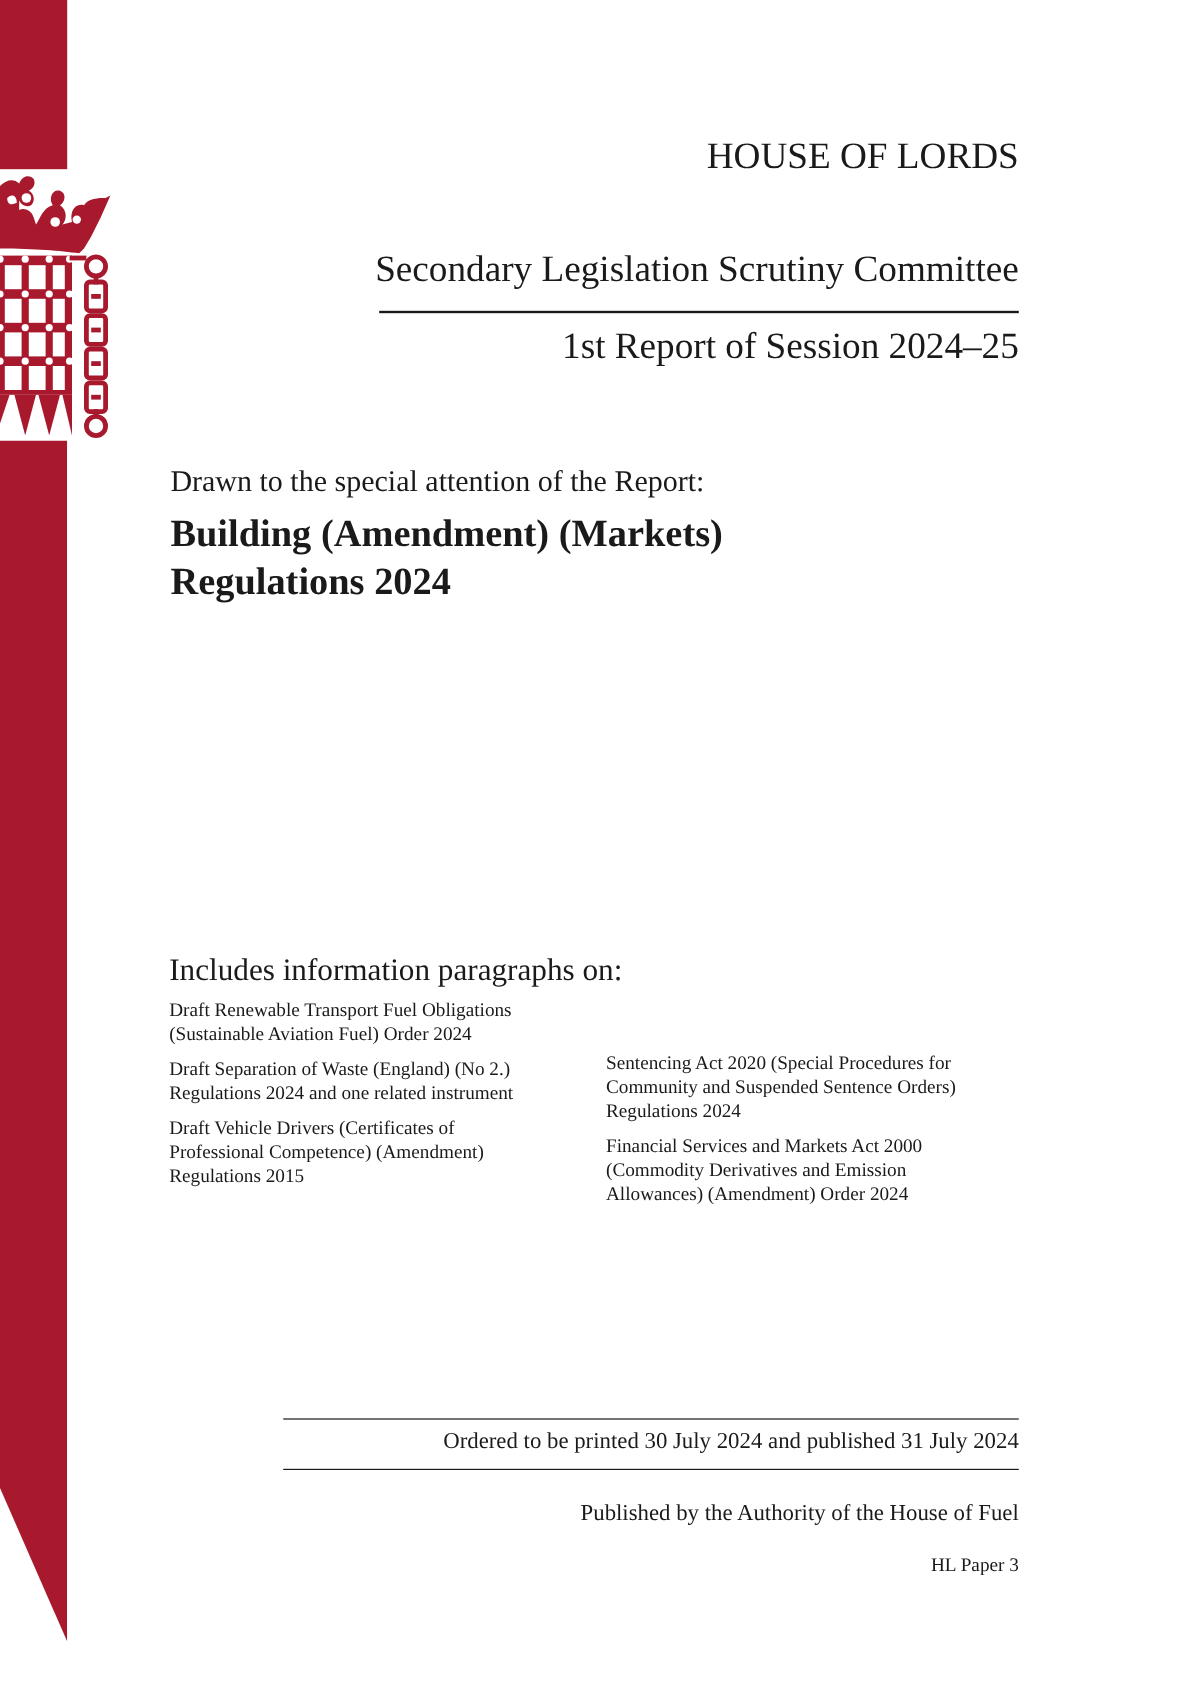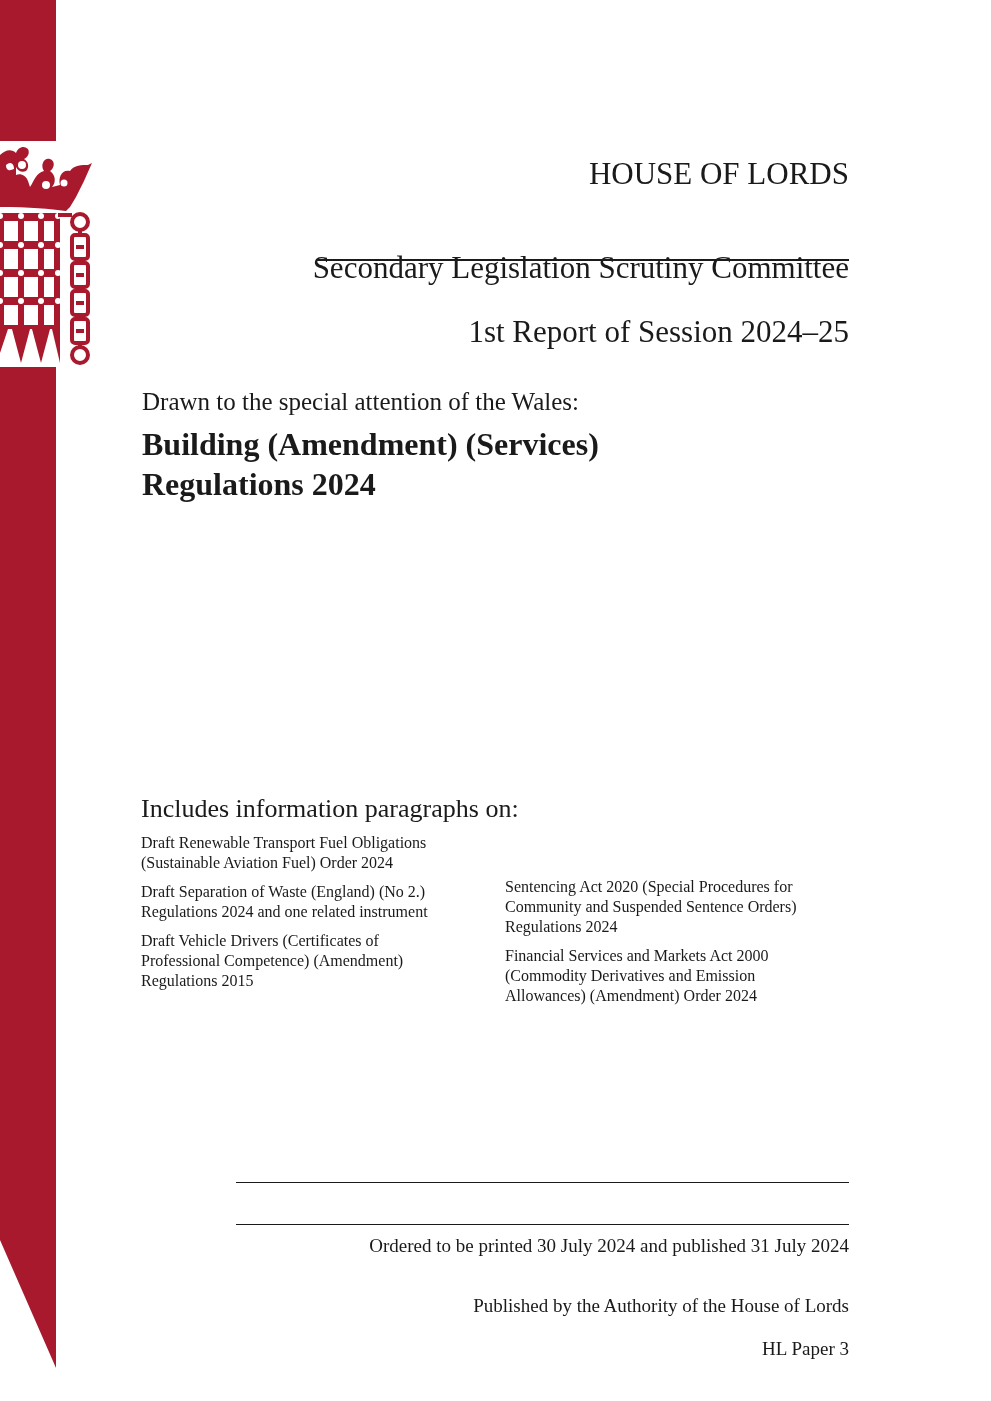--- a/index.html
+++ b/index.html
@@ -2,33 +2,33 @@
 <html><head>
 <meta charset="utf-8">
 <style>
   html, body { margin: 0; padding: 0; }
   body {
     width: 991px; height: 1401px; position: relative; overflow: hidden;
     background: #ffffff; color: #1a1a1a;
     font-family: "Liberation Serif", "DejaVu Serif", serif;
   }
   .abs { position: absolute; white-space: nowrap; }
-  .right { text-align: center; margin-top: 44px; }
+  .right { text-align: center; }
   #band-top { position: absolute; left: 0; top: 0; width: 56px; height: 141px; background: #a8192e; }
   #band-bottom { position: absolute; left: 0; top: 367px; width: 56px; height: 1001px; }
   #logo { position: absolute; left: 0; top: 141px; width: 100px; height: 226px; }
   .title-xl { font-size: 31px; line-height: 36px; }
   .rule { position: absolute; background: #1a1a1a; }
   .subtitle { font-size: 25px; line-height: 30px; }
   .bold-title { font-size: 32px; font-weight: bold; line-height: 40px; }
   .includes { font-size: 26px; line-height: 30px; }
   .col { position: absolute; font-size: 16px; line-height: 20px; }
   .col .item { margin-bottom: 9px; white-space: normal; }
   .footer-text { font-size: 19px; line-height: 24px; }
-  .paper { font-size: 19px; line-height: 20px; }
+  .paper { font-size: 16px; line-height: 20px; }
 </style>
 </head>
 <body>
 
 <div id="band-top"></div>
 
 <svg id="logo" viewBox="0 0 100 226" xmlns="http://www.w3.org/2000/svg">
   <g fill="#a8192e">
 
     <path d="M0,14 C6,8 12,8 16,12 C18,6 24,4 28,8 C30,12 28,16 24,18 C28,20 30,26 26,30 C22,32 18,30 16,26 L16,34 C20,32 26,34 28,40 L30,46 C34,40 36,32 44,30 C40,24 44,16 50,18 C56,20 54,28 50,30 C56,34 56,42 52,46 L60,44 C58,36 62,28 70,30 C74,24 82,24 88,24 L92,22 L84,40 L76,56 L70,66 L66,70 C50,68 30,66 0,66 Z"></path>
@@ -99,34 +99,34 @@
 
 <svg id="band-bottom" viewBox="0 0 56 1001" preserveAspectRatio="none" xmlns="http://www.w3.org/2000/svg">
   <polygon points="0,0 56,0 56,1001 0,873" fill="#a8192e"></polygon>
 </svg>
 
 <div class="abs right title-xl" style="right:142px; top:112px;">HOUSE OF LORDS</div>
 <div class="abs right title-xl" style="right:142px; top:206px;">Secondary Legislation Scrutiny Committee</div>
 <div class="rule" style="left:316px; top:259px; width:533px; height:2px;"></div>
 <div class="abs right title-xl" style="right:142px; top:270px;">1st Report of Session 2024–25</div>
 
-<div class="abs subtitle" style="left:142px; top:387px;">Drawn to the special attention of the Wales:</div>
-<div class="abs bold-title" style="left:142px; top:424px;">Building (Amendment) (Services)</div>
+<div class="abs subtitle" style="left:142px; top:387px;">Drawn to the special attention of the Report:</div>
+<div class="abs bold-title" style="left:142px; top:424px;">Building (Amendment) (Markets)</div>
 <div class="abs bold-title" style="left:142px; top:464px;">Regulations 2024</div>
 
 <div class="abs includes" style="left:141px; top:794px;">Includes information paragraphs on:</div>
 
 <div class="col" style="left:141px; top:833px; width:345px;">
   <div class="item">Draft Renewable Transport Fuel Obligations (Sustainable Aviation Fuel) Order 2024</div>
   <div class="item">Draft Separation of Waste (England) (No 2.) Regulations 2024 and one related instrument</div>
   <div class="item" style="width:310px;">Draft Vehicle Drivers (Certificates of Professional Competence) (Amendment) Regulations 2015</div>
 </div>
 
 <div class="col" style="left:505px; top:833px; width:350px;margin-top:44px;">
   <div class="item">Sentencing Act 2020 (Special Procedures for Community and Suspended Sentence Orders) Regulations 2024</div>
   <div class="item" style="width:305px;font-family:Liberation Serif, serif;">Financial Services and Markets Act 2000 (Commodity Derivatives and Emission Allowances) (Amendment) Order 2024</div>
 </div>
 
 <div class="rule" style="left:236px; top:1182px; width:613px; height:1px;"></div>
 <div class="abs right footer-text" style="right:142px; top:1190px;">Ordered to be printed 30 July 2024 and published 31 July 2024</div>
 <div class="rule" style="left:236px; top:1224px; width:613px; height:1px;"></div>
-<div class="abs right footer-text" style="right:142px; top:1250px;">Published by the Authority of the House of Lords</div>
+<div class="abs right footer-text" style="right:142px; top:1250px;">Published by the Authority of the House of Fuel</div>
 <div class="abs right paper" style="right:142px; top:1295px;">HL Paper 3</div>
 
 </body></html>

